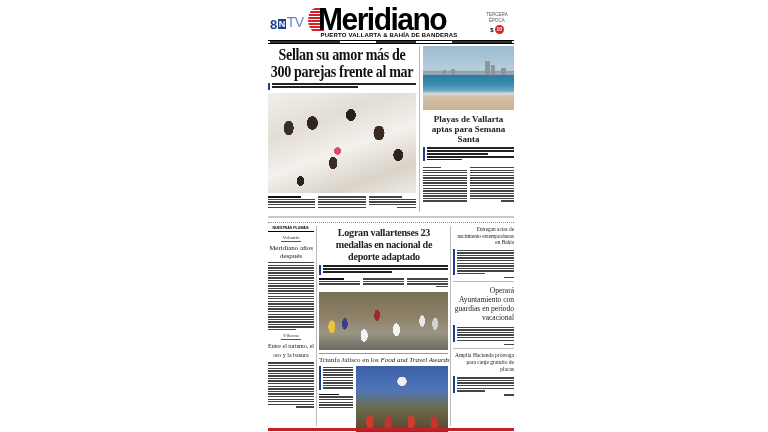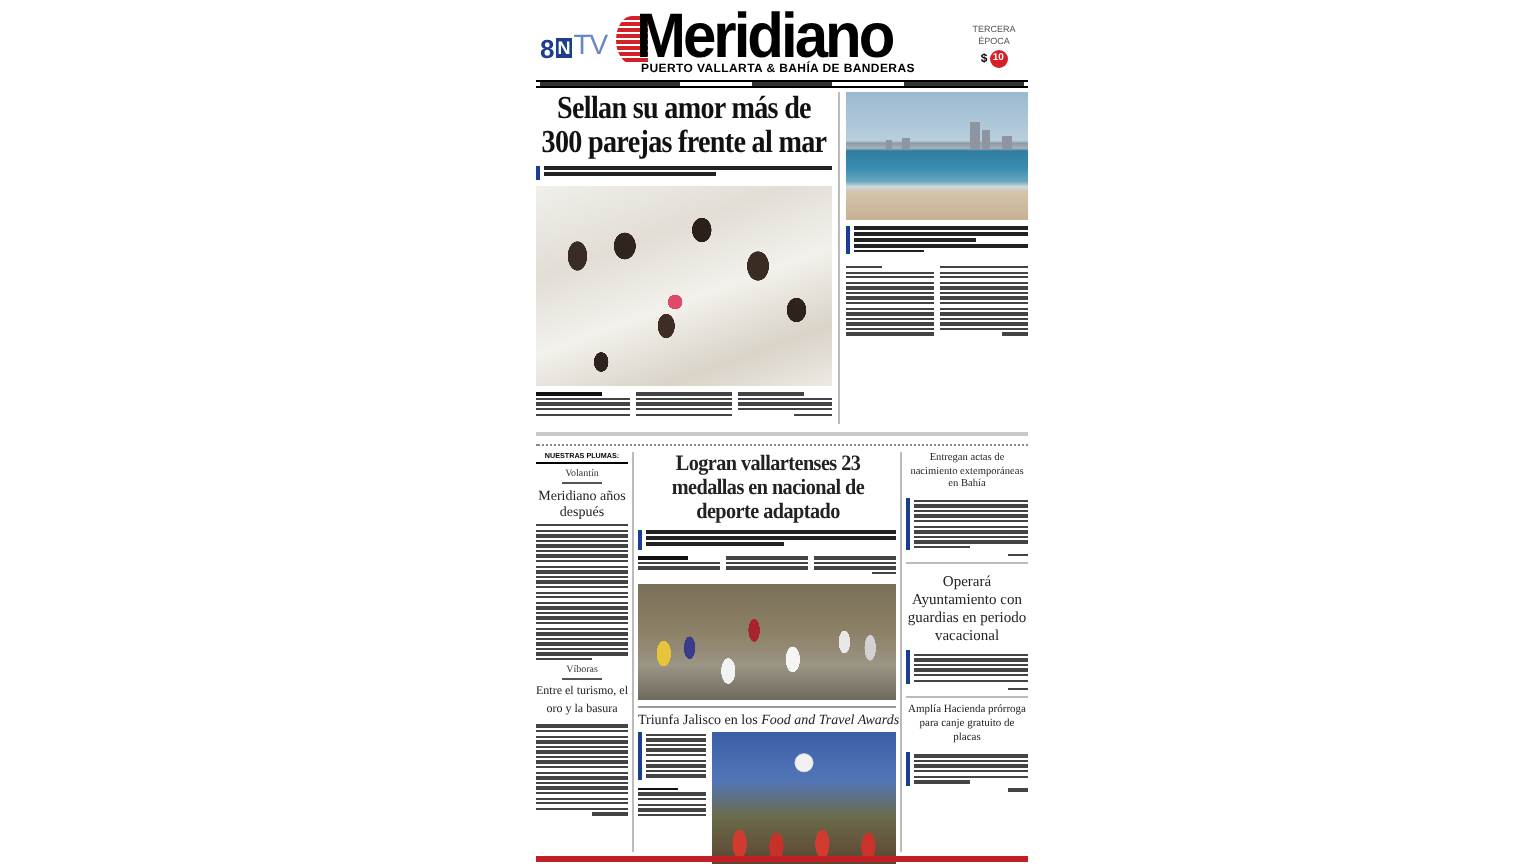--- a/index.html
+++ b/index.html
@@ -89,21 +89,21 @@
   .awards .txt { width: 34px; }
   .photo-awards { flex: 1; height: 70px; background:
       radial-gradient(circle 7px at 50% 22%, #f1f1f1 60%, #b7c7d8 66%, transparent 70%),
       radial-gradient(ellipse 5px 10px at 15% 80%, #d33a2f 70%, transparent 72%),
       radial-gradient(ellipse 5px 10px at 35% 82%, #c8312a 70%, transparent 72%),
       radial-gradient(ellipse 5px 10px at 60% 80%, #d23b30 70%, transparent 72%),
       radial-gradient(ellipse 5px 10px at 85% 82%, #c9332c 70%, transparent 72%),
       linear-gradient(180deg, #3b5fa8 0%, #5275b7 35%, #6a6c4c 60%, #5b3e2a 100%); }
 
   
-  .rcol { position: absolute; left: 185px; top: 222px; width: 61px; height: 202px; text-align: center; }
+  .rcol { position: absolute; left: 185px; top: 222px; width: 61px; height: 202px; text-align: right; }
   .rcol h3 { font-family: "Liberation Serif", serif; font-weight: normal; color: #222; }
   .rcol .h-small { font-size: 5.3px; line-height: 6.5px; }
   .rcol .h-big { font-size: 7.5px; line-height: 9px; margin-top: 4px; }
   .rcol .h-med { font-size: 5.5px; line-height: 7px; margin-top: 3px; }
   .box { display: flex; gap: 2px; margin-top: 3px; text-align: left; }
   .box .bar { width: 1.5px; background: #1b3e8f; }
   .box .lines { flex: 1; }
   .ref { text-align: right; font-size: 2.5px; color: #333; margin-top: 1px; }
   .ref span { display: inline-block; width: 10px; height: 1.4px; background: #444; }
   .rsep { height: 1px; background: #bbb; margin-top: 2px; }
@@ -174,20 +174,21 @@
   <div class="rule-v"></div>
 
   <div class="right-top">
     <div class="photo-beach" title="beach-and-skyline-photo">
       <div class="bldg" style="left:62px;width:5px;height:14px"></div>
       <div class="bldg" style="left:68px;width:4px;height:10px"></div>
       <div class="bldg" style="left:20px;width:3px;height:5px"></div>
       <div class="bldg" style="left:28px;width:4px;height:6px"></div>
       <div class="bldg" style="left:78px;width:5px;height:7px"></div>
     </div>
+    <h2>Playas de Vallarta aptas para Semana Santa</h2>
     <div class="summary">
       <div class="bar" style="height:14px"></div>
       <div style="flex:1">
           <div class="textline dark"></div>
           <div class="textline dark"></div>
           <div class="textline dark" style="width:70%"></div>
           <div class="textline dark"></div>
           <div class="textline dark" style="width:40%"></div>
         </div>
     </div>

